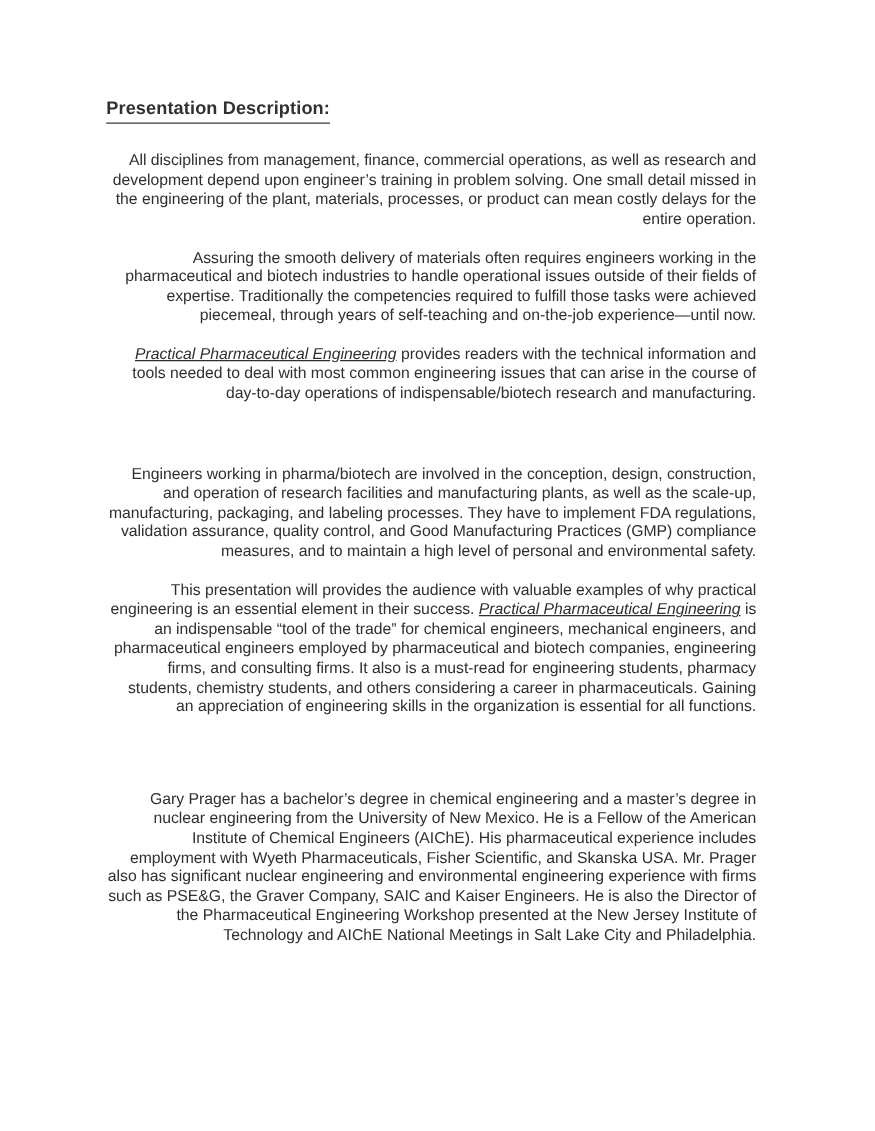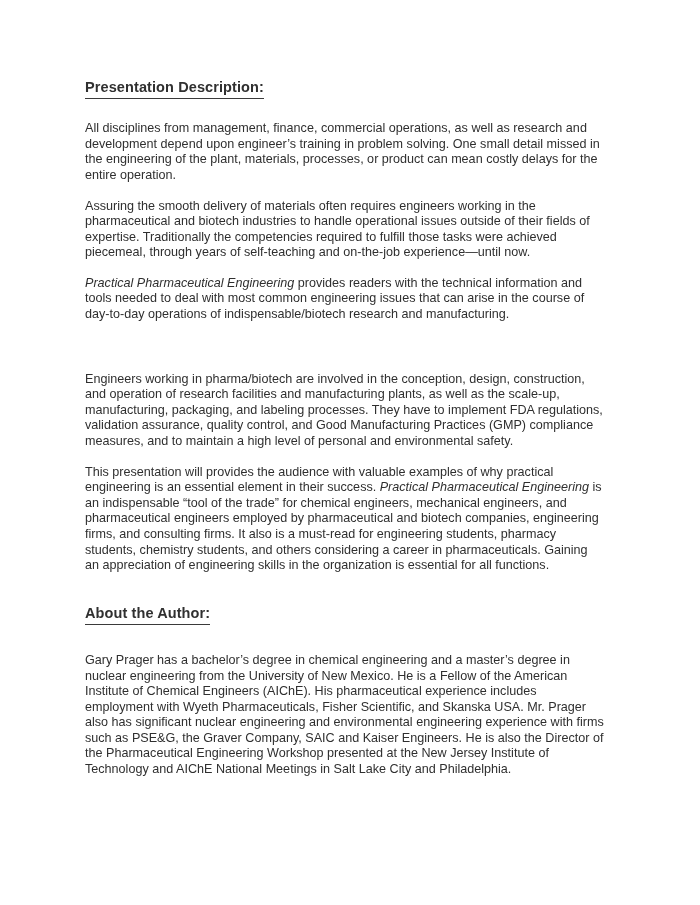--- a/index.html
+++ b/index.html
@@ -40,26 +40,27 @@
     margin: 0;
     padding: 0;
   }
 
   .para {
     font-size: 12.6px;
     line-height: 15.6px;
     color: #2f2f2f;
     margin: 0;
     padding: 0;
-    text-align: left;
+    text-align: right;
     max-width: 541px;
   }
 
   .para em {
     font-style: italic;
+    text-decoration: underline;
   }
 
   
   .gap-heading-to-para { height: 22px; }
   .gap-para { height: 15px; }
   .gap-large { height: 49px; }
   .gap-para-to-heading { height: 30px; }
   .gap-heading2-to-para { height: 28px; }
 </style>
 </head>
@@ -86,21 +87,18 @@
   <div class="gap-large"></div>
 
   <p class="para"><span>Engineers working in pharma/biotech are involved in the conception, design, construction, and operation of research facilities and manufacturing plants, as well as the scale-up, manufacturing, packaging, and labeling processes. They have to implement FDA regulations, validation assurance, quality control, and Good Manufacturing Practices (GMP) compliance measures, and to maintain a high level of personal and environmental safety.</span></p>
 
   <div class="gap-para"></div>
 
   <p class="para"><span>This presentation will provides the audience with valuable examples of why practical engineering is an essential element in their success.  </span><em>Practical Pharmaceutical Engineering</em><span> is an indispensable “tool of the trade” for chemical engineers, mechanical engineers, and pharmaceutical engineers employed by pharmaceutical and biotech companies, engineering firms, and consulting firms. It also is a must-read for engineering students, pharmacy students, chemistry students, and others considering a career in pharmaceuticals.  Gaining an appreciation of engineering skills in the organization is essential for all functions.</span></p>
 
   <div class="gap-para-to-heading"></div>
 
-  <div class="heading-block">
-    <span class="doc-heading">About the Author:</span>
-  </div>
 
   <div class="gap-heading2-to-para"></div>
 
   <p class="para"><span>Gary Prager has a bachelor’s degree in chemical engineering and a master’s degree in nuclear engineering from the University of New Mexico. He is a Fellow of the American Institute of Chemical Engineers (AIChE). His pharmaceutical experience includes employment with Wyeth Pharmaceuticals, Fisher Scientific, and Skanska USA. Mr. Prager also has significant nuclear engineering and environmental engineering experience with firms such as PSE&amp;G, the Graver Company, SAIC and Kaiser Engineers. He is also the Director of the Pharmaceutical Engineering Workshop presented at the New Jersey Institute of Technology and AIChE National Meetings in Salt Lake City and Philadelphia.</span></p>
 
 </div>
 
 </body></html>

